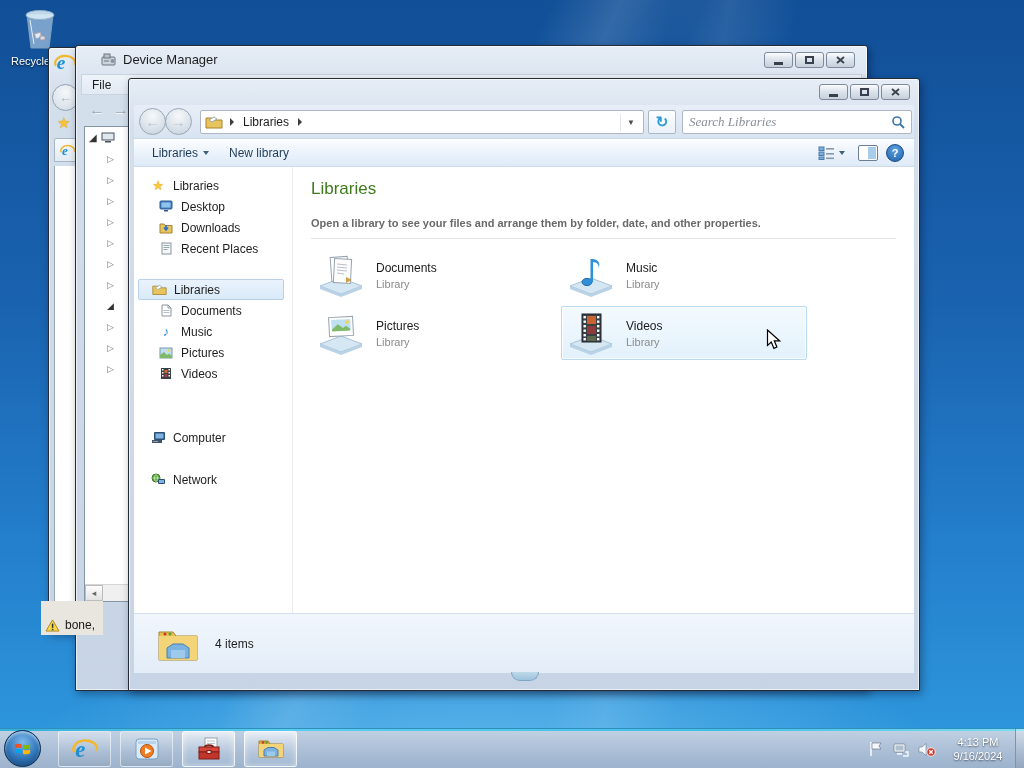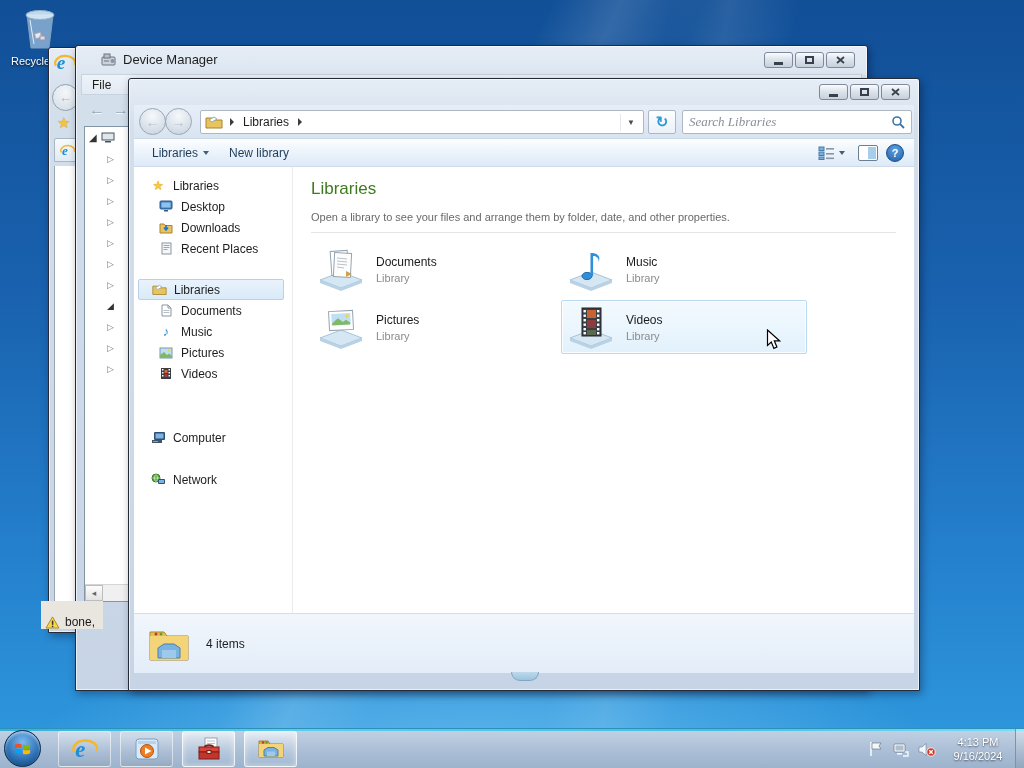--- a/index.html
+++ b/index.html
@@ -33,21 +33,21 @@
   .ie-top-icon { position:absolute; left:5px; top:4px; }
   .ie-back { position:absolute; left:3px; top:36px; width:27px; height:27px; border-radius:50%;
     border:1px solid #93a1b1; background:radial-gradient(circle at 50% 30%,#f4f7fa,#d2dbe4);
     display:flex; align-items:center; justify-content:center; color:#a8b4c0; font-size:13px; }
   .ie-star { position:absolute; left:8px; top:66px; font-size:15px; color:#f7c23c; text-shadow:0 0 1px #b9861c; }
   .ie-tab { position:absolute; left:5px; top:90px; width:26px; height:24px; border:1px solid #a9b6c4;
     border-radius:2px 2px 0 0; background:linear-gradient(#f6fafd,#e2ebf3); display:flex; align-items:center; justify-content:center; }
   .ie-client { position:absolute; left:5px; right:0; top:118px; bottom:4px; background:#fff; border-left:1px solid #98a6b4; }
 
   
-  .bone { position:absolute; left:41px; top:601px; height:28px; z-index:4; display:flex; align-items:center; gap:5px;
+  .bone { position:absolute; left:41px; top:601px; height:34px; z-index:4; display:flex; align-items:center; gap:5px;
     background:#e9e6df; padding:16px 8px 2px 4px; }
   .bone .txt { font-size:12px; color:#1a1a1a; }
 
   
   .win-dm { left:75px; top:45px; width:793px; height:646px; z-index:3; }
   .dm-title { position:absolute; left:25px; top:6px; display:flex; align-items:center; gap:6px; font-size:13px; color:#1e1e1e; }
   .dm-caps { top:6px; right:12px; }
   .dm-menubar { position:absolute; left:5px; top:28px; width:781px; height:21px;
     background:linear-gradient(#eef3f9,#e2eaf3); border:1px solid #c8d3e0; display:flex; align-items:center; }
   .dm-menu-file { padding:2px 10px; font-size:12px; }
@@ -104,32 +104,32 @@
   .sb-row.child { padding-left:24px; }
   .sb-gap20 { height:20px; } .sb-gap22 { height:22px; } .sb-gap21 { height:21px; }
   .sb-row.sel { background:linear-gradient(#eaf3fc,#d9eaf9); border:1px solid #b9d0e8; border-radius:2px;
     width:146px; margin-left:4px; padding-left:12px; height:21px; }
   .sb-ico { width:16px; display:flex; justify-content:center; align-items:center; flex:none; }
   .star-glyph { color:#f8c73c; font-size:13px; text-shadow:0 0 1px #bb8a1e; }
   .note-glyph { color:#2f8fd8; font-size:13px; font-weight:bold; }
 
   .main { flex:1; padding:0 18px; position:relative; }
   .lib-head { margin-top:12px; font-size:17px; color:#3e7b1f; font-weight:400; }
-  .lib-sub { margin-top:12px; font-size:11px; color:#696969; }
+  .lib-sub { margin-top:18px; font-size:11px; color:#696969;font-weight:bold; }
   .lib-divider { margin-top:9px; border-top:1px solid #e5e5e5; }
   .grid { margin-top:9px; display:grid; grid-template-columns:250px 250px; row-gap:4px; }
   .item { width:246px; height:54px; display:flex; align-items:center; gap:12px; padding:4px 6px;
     border:1px solid transparent; border-radius:2px; }
   .item.hot { background:linear-gradient(#f4fafe,#e2f1fc); border:1px solid #b9daf1;
     box-shadow:inset 0 0 0 1px rgba(255,255,255,.8); }
   .item .nm { font-size:12px; color:#1b1b1b; }
   .item .knd { font-size:11px; color:#8b8b8b; margin-top:3px; }
 
   .ex-status { position:absolute; left:5px; top:534px; width:780px; height:60px;
-    background:linear-gradient(#f1f6fc,#e3edf8); border-top:1px solid #d3dfec; display:flex; align-items:center; padding-left:14px; gap:16px; }
+    background:linear-gradient(#f1f6fc,#e3edf8); border-top:1px solid #d3dfec; display:flex; align-items:center; padding-left:23px; gap:16px; }
   .ex-status .cnt { font-size:12px; color:#1e1e1e; }
   .ex-bottomframe { position:absolute; left:0; top:594px; width:790px; height:17px; }
   .notch { position:absolute; left:382px; top:-1px; width:28px; height:9px; border-radius:0 0 14px 14px;
     background:linear-gradient(#bfd9ea,#9cc3dd); border:1px solid #7fa8c4; border-top:none; }
 
   
   .cursor { position:absolute; left:766px; top:329px; z-index:30; }
 
   
   .taskbar { position:absolute; left:0; bottom:0; width:1024px; height:40px; z-index:40;

